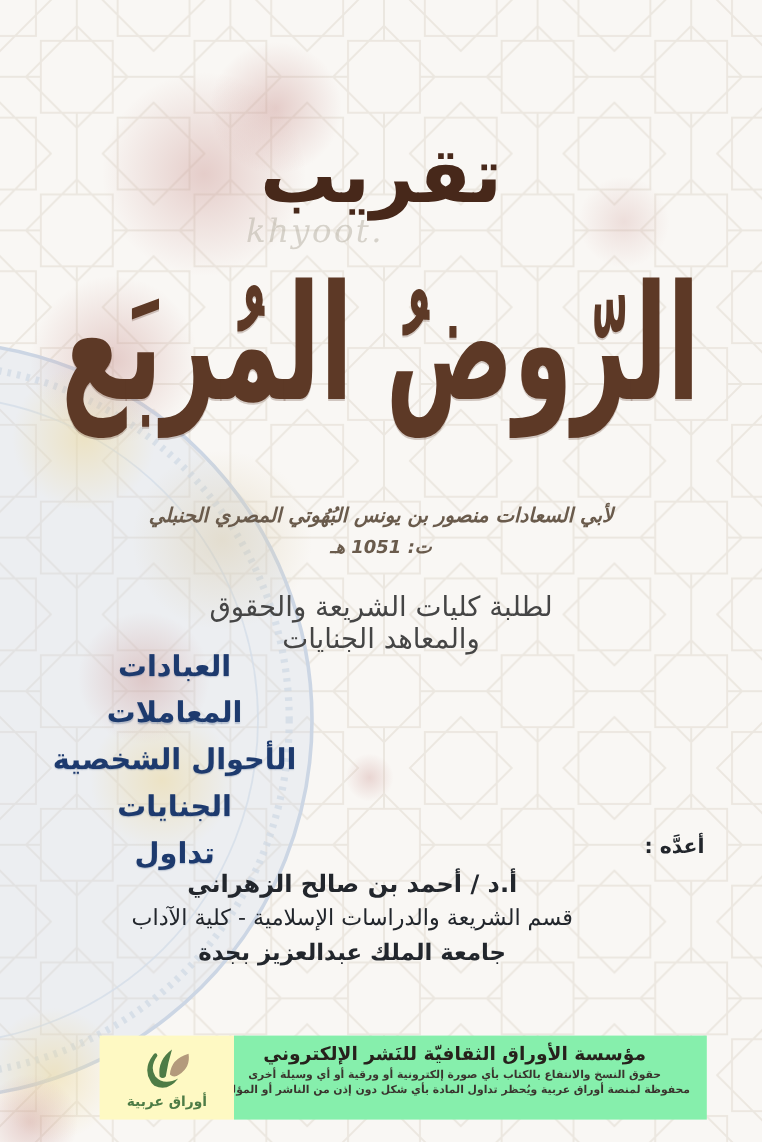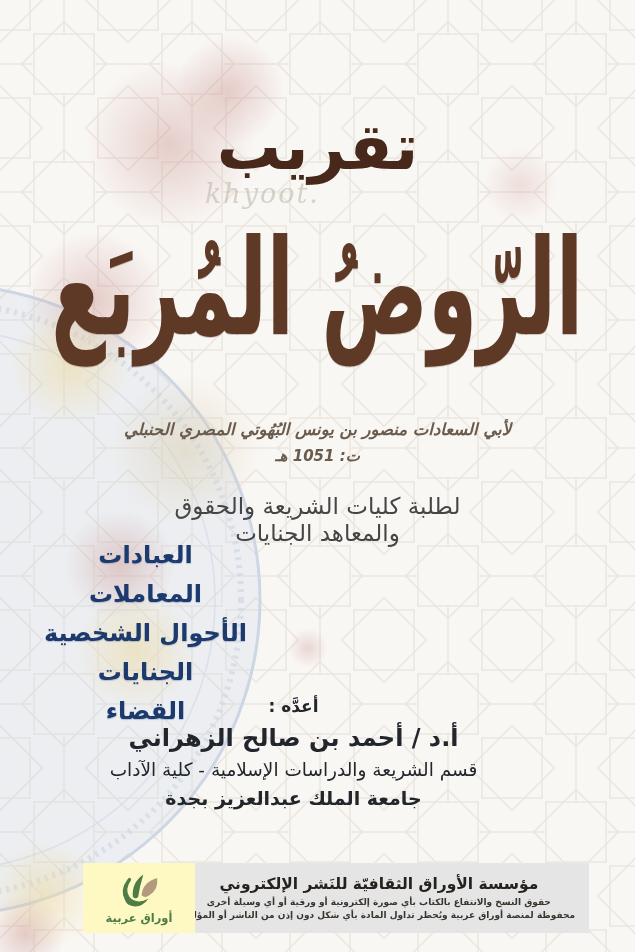--- a/index.html
+++ b/index.html
@@ -84,40 +84,40 @@
     letter-spacing:1px;
     text-shadow:0 1px 1px rgba(29,58,110,0.25);
   }
 
   .prepared{
     position:absolute;top:696px;left:0;right:48px;z-index:2;
     text-align:center;
     color:#22262c;
   }
   .prepared .label{
-    font-size:17px;font-weight:bold;margin:0 0 8px 0;
+    font-size:17px;font-weight:bold;margin:0 0 8px 0;text-align:right;
   }
   .prepared .author{
-    font-size:24px;font-weight:bold;margin:0 0 7px 0;
+    font-size:20px;font-weight:bold;margin:0 0 7px 0;
   }
   .prepared .dept{
     font-size:18.5px;font-weight:normal;margin:0 0 7px 0;
   }
   .prepared .univ{
     font-size:19px;font-weight:bold;margin:0;
   }
 
   .footer-bar{
     position:absolute;top:863px;left:83px;z-index:2;
     display:flex;flex-direction:row;
   }
   .pub-panel{
     width:394px;height:70px;
-    background:#e5e5e5;
-    display:flex;align-items:center;
+    background:#86efac;
+    display:flex;align-items:flex-start;
     padding:6px 14px 6px 8px;
   }
   .pub-text{flex:1;text-align:center;}
   .publisher{
     margin:0 0 3px 0;
     font-size:15.5px;font-weight:bold;
     color:#26211c;
     white-space:nowrap;
   }
   .rights{
@@ -216,21 +216,21 @@
   <p class="audience">
     <span>لطلبة كليات الشريعة والحقوق</span><br>
     <span>والمعاهد الجنايات</span>
   </p>
 
   <ul class="topics">
     <li>العبادات</li>
     <li>المعاملات</li>
     <li>الأحوال الشخصية</li>
     <li>الجنايات</li>
-    <li>القضاء</li>
+    <li>تداول</li>
   </ul>
 
   <div class="prepared">
     <p class="label">أعدَّه :</p>
     <p class="author">أ.د / أحمد بن صالح الزهراني</p>
     <p class="dept">قسم الشريعة والدراسات الإسلامية - كلية الآداب</p>
     <p class="univ">جامعة الملك عبدالعزيز بجدة</p>
   </div>
 
   <div class="footer-bar">

